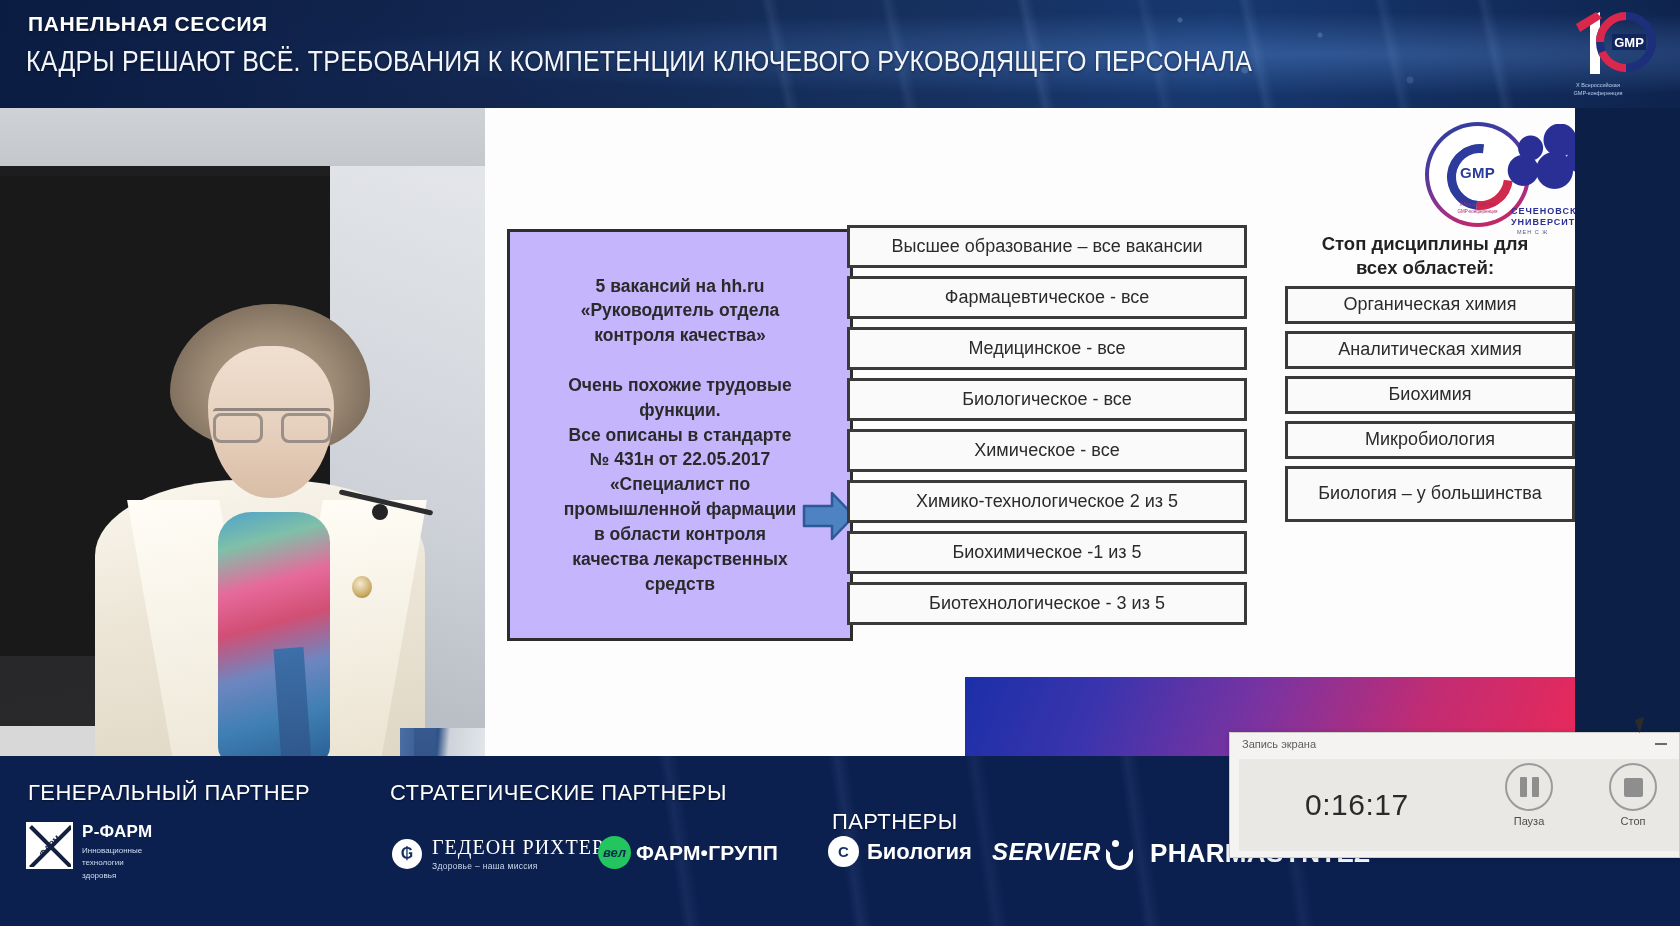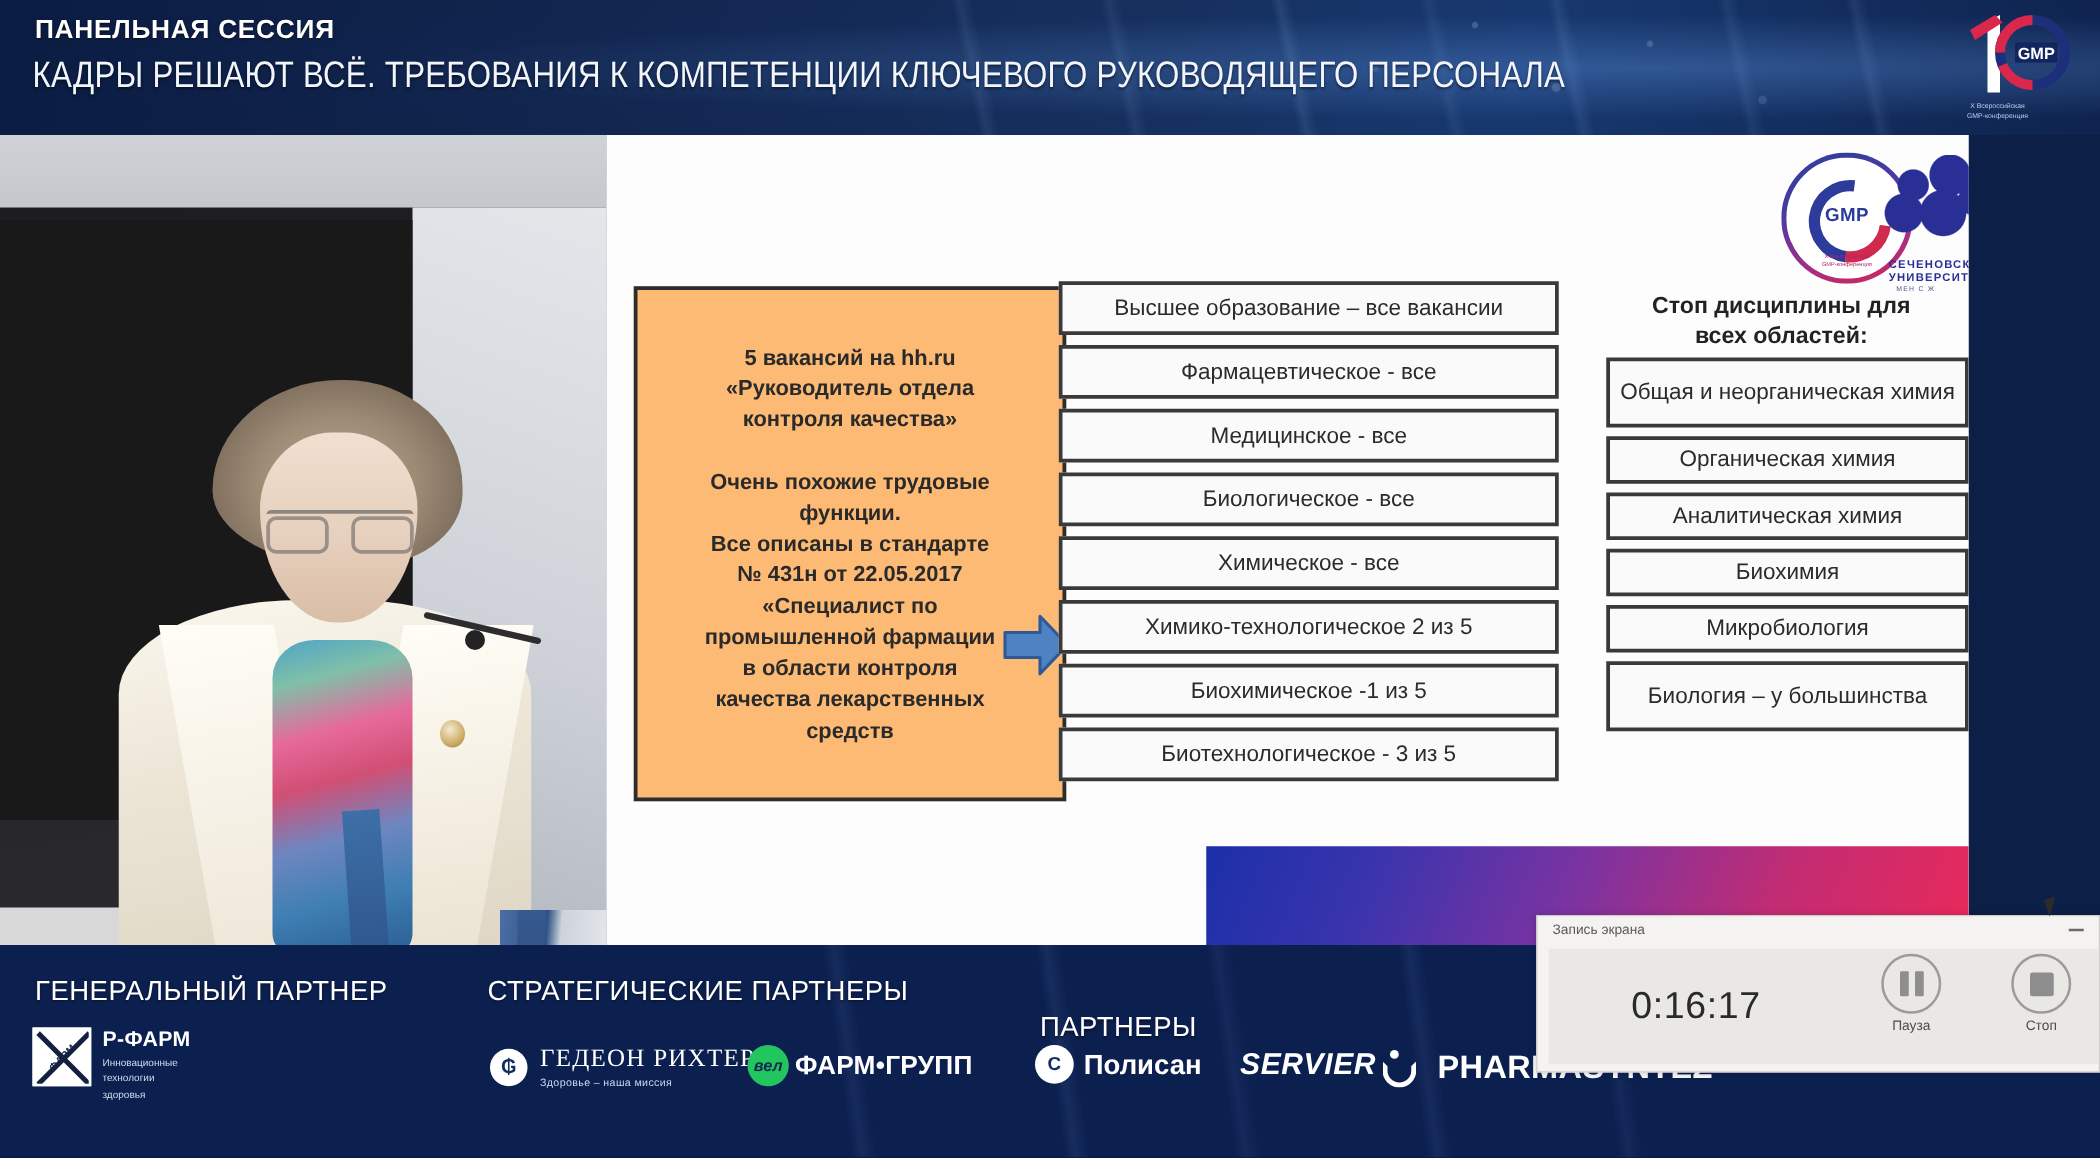--- a/index.html
+++ b/index.html
@@ -215,21 +215,21 @@
   }
   .sechenov .txt1 { position:absolute; left:14px; top:82px; font-size:9px; font-weight:bold; color:#2a2f96; letter-spacing:1px;}
   .sechenov .txt2 { position:absolute; left:14px; top:93px; font-size:9px; font-weight:bold; color:#2a2f96; letter-spacing:1px;}
   .sechenov .txt3 { position:absolute; left:20px; top:105px; font-size:5.5px; color:#555a8c; letter-spacing:1px;}
 
   
   .left-box {
     position:absolute; left: 22px; top: 121px;
     width: 346px; height: 412px;
     border: 3px solid #2d2d2d;
-    background:#fdba74;
+    background:#c4b5fd;
     display:flex; align-items:center; justify-content:center;
     text-align:center;
   }
   .left-box-text {
     font-size: 17.5px; line-height: 1.42; color:#2a2a2a; white-space: pre-line;
     font-weight: 600; padding: 0 8px;
   }
   .arrow {
     position:absolute; left: 317px; top: 382px;
     width: 54px; height: 52px;
@@ -482,21 +482,20 @@
         <div class="mid-item">Биологическое - все</div>
         <div class="mid-item">Химическое - все</div>
         <div class="mid-item">Химико-технологическое 2 из 5</div>
         <div class="mid-item">Биохимическое -1 из 5</div>
         <div class="mid-item">Биотехнологическое - 3 из 5</div>
       </div>
 
     <div class="right-head" style="white-space:pre-line">Стоп дисциплины для
 всех областей:</div>
     <div class="right-col">
-        <div class="right-item h2line">Общая и неорганическая химия</div>
         <div class="right-item h1line">Органическая химия</div>
         <div class="right-item h1line">Аналитическая химия</div>
         <div class="right-item h1line">Биохимия</div>
         <div class="right-item h1line">Микробиология</div>
         <div class="right-item h2line">Биология – у большинства</div>
       </div>
 
     <div class="slide-bottom-grad"></div>
   </div>
 
@@ -527,21 +526,21 @@
       </div>
     </div>
 
     <div class="velfarm">
       <div class="vcirc">вел</div>
       <div class="vtxt">ФАРМ•ГРУПП</div>
     </div>
 
     <div class="polisan">
       <div class="pcirc">C</div>
-      <div class="ptxt">Полисан</div>
+      <div class="ptxt">Биология</div>
     </div>
 
     <div class="servier">
       <div class="stxt">SERVIER</div>
       <div class="smark"></div>
     </div>
 
     <div class="pharmasyntez">PHARMASYNTEZ</div>
   </div>
 

